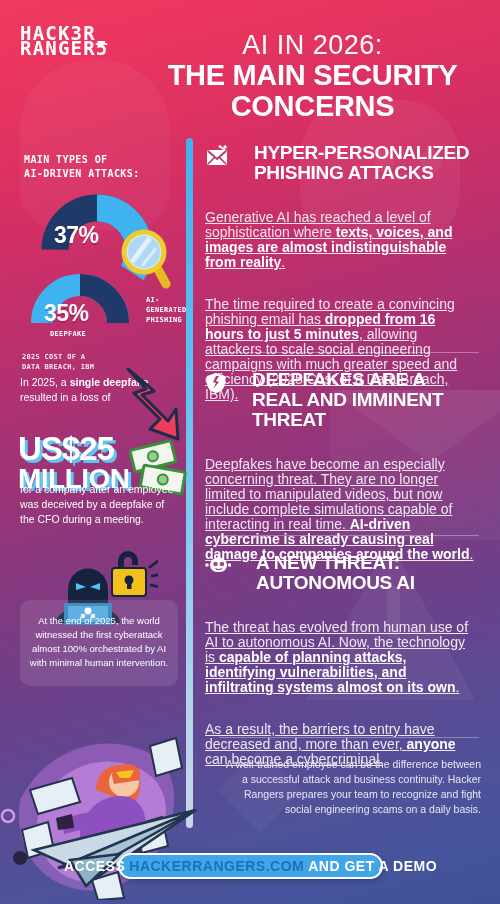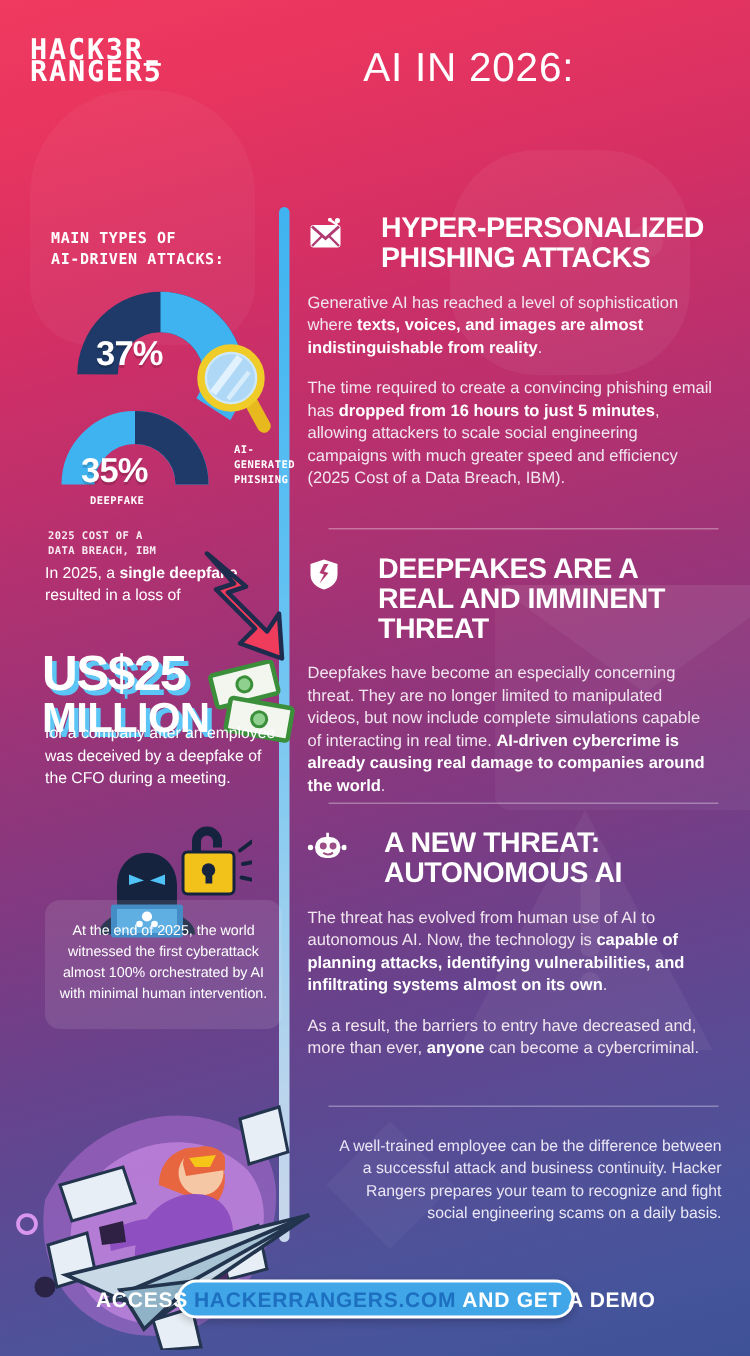--- a/index.html
+++ b/index.html
@@ -95,21 +95,21 @@
   }
 
   
   .divider{
     position:absolute; left:186px; top:138px; width:7px; height:690px;
     border-radius:4px;
     background:linear-gradient(to bottom,#3fb3f0 0%, #5fc0f2 35%, #8fcdf0 62%, #b9d4ec 85%, #c8d6ea 100%);
   }
 
   
-  .left{ position:absolute; left:10px; top:0; width:186px; height:800px; }
+  .left{ position:absolute; left:0; top:0; width:186px; height:800px; }
 
   .chart-label{
     position:absolute; left:24px; top:153px;
     color:#fff; font-size:10px; font-weight:700;
     letter-spacing:.4px; line-height:14px;
     font-family:"DejaVu Sans Mono", monospace;
   }
 
   .donut-wrap{ position:absolute; left:22px; top:188px; width:150px; height:150px; }
   .pct{
@@ -164,21 +164,21 @@
   
   .right{ position:absolute; left:205px; top:0; width:285px; }
   .sec{ position:absolute; width:272px; }
   .sec-head{ display:flex; align-items:flex-start; gap:9px; }
   .sec-icon{ flex:0 0 auto; margin-top:2px; }
   .sec-title{
     color:#fff; font-weight:800; font-size:19px;
     line-height:20px; letter-spacing:-.3px;margin-left:16px;
   }
   .sec p{
-    color:#f1e6ef; font-size:11px; line-height:15px; margin-top:12px;
+    color:#f1e6ef; font-size:14px; line-height:15px; margin-top:27px;text-decoration:underline;
   }
   .sec p b{ color:#fff; font-weight:700; }
   .rule{
     position:absolute; left:0; width:260px; height:1px;
     background:rgba(255,255,255,.33);
   }
 
   .closing{
     position:absolute; left:219px; top:757px; width:262px;
     color:#eae6f5; font-size:10.5px; line-height:15px; text-align:right;
@@ -212,20 +212,21 @@
   <div class="bg-shape bg-bang-dot"></div>
   <div class="bg-shape bg-diamond"></div>
 
   <div class="logo">
     <div>HACK3R_</div>
     <div>RANGER5</div>
   </div>
 
   <div class="title">
     <div class="l1">AI IN 2026:</div>
+    <div class="l2">THE MAIN SECURITY CONCERNS</div>
   </div>
 
   <div class="divider"></div>
 
   <div class="left">
 
     <div class="chart-label">
       <div>MAIN TYPES OF</div>
       <div>AI-DRIVEN ATTACKS:</div>
     </div>

